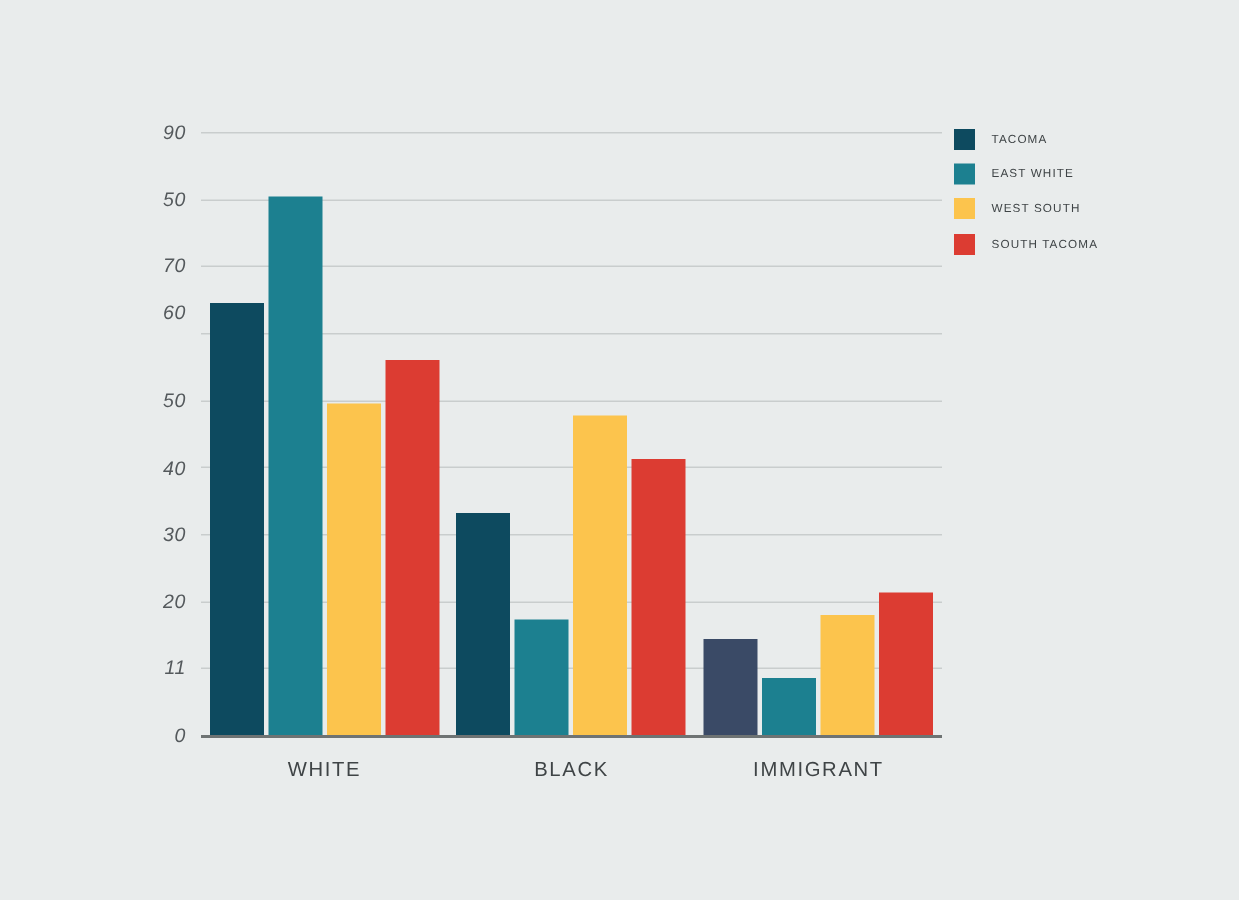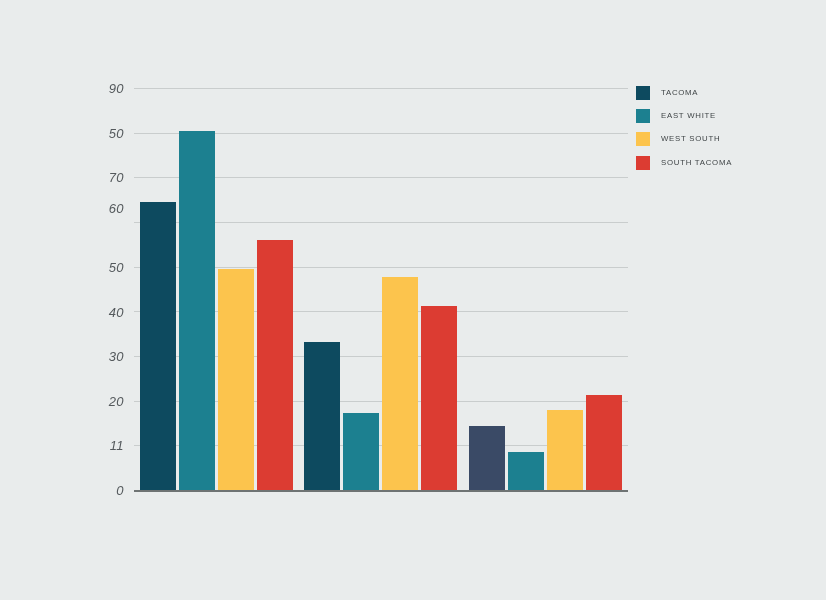--- a/index.html
+++ b/index.html
@@ -170,20 +170,25 @@
         <div class="bar" title="BLACK – SOUTH TACOMA: 41.2" style="left: 122.833px; height: 184.027px; background: rgb(220, 60, 50);"></div>
       </div>
       <div class="bar-group" style="left: 329.333px; width: 164.667px;">
         <div class="bar" title="IMMIGRANT – TACOMA: 14.4" style="left: 5.83333px; height: 64.32px; background: rgb(58, 74, 102);"></div>
         <div class="bar" title="IMMIGRANT – EAST TACOMA: 8.6" style="left: 44.8333px; height: 38.4133px; background: rgb(28, 128, 144);"></div>
         <div class="bar" title="IMMIGRANT – WEST TACOMA: 18" style="left: 83.8333px; height: 80.4px; background: rgb(252, 196, 77);"></div>
         <div class="bar" title="IMMIGRANT – SOUTH TACOMA: 21.3" style="left: 122.833px; height: 95.14px; background: rgb(220, 60, 50);"></div>
       </div>
     </div>
 
+  <div id="x-axis">
+      <div class="x-tick-label" style="left: 82.3333px;">WHITE</div>
+      <div class="x-tick-label" style="left: 247px;">BLACK</div>
+      <div class="x-tick-label" style="left: 411.667px;">IMMIGRANT</div>
+    </div>
 
   <div id="legend">
       <div class="legend-item">
         <span class="legend-swatch" style="background: rgb(13, 74, 95);"></span>
         <span class="legend-label">TACOMA</span>
       </div>
       <div class="legend-item">
         <span class="legend-swatch" style="background: rgb(28, 128, 144);"></span>
         <span class="legend-label">EAST WHITE</span>
       </div>

